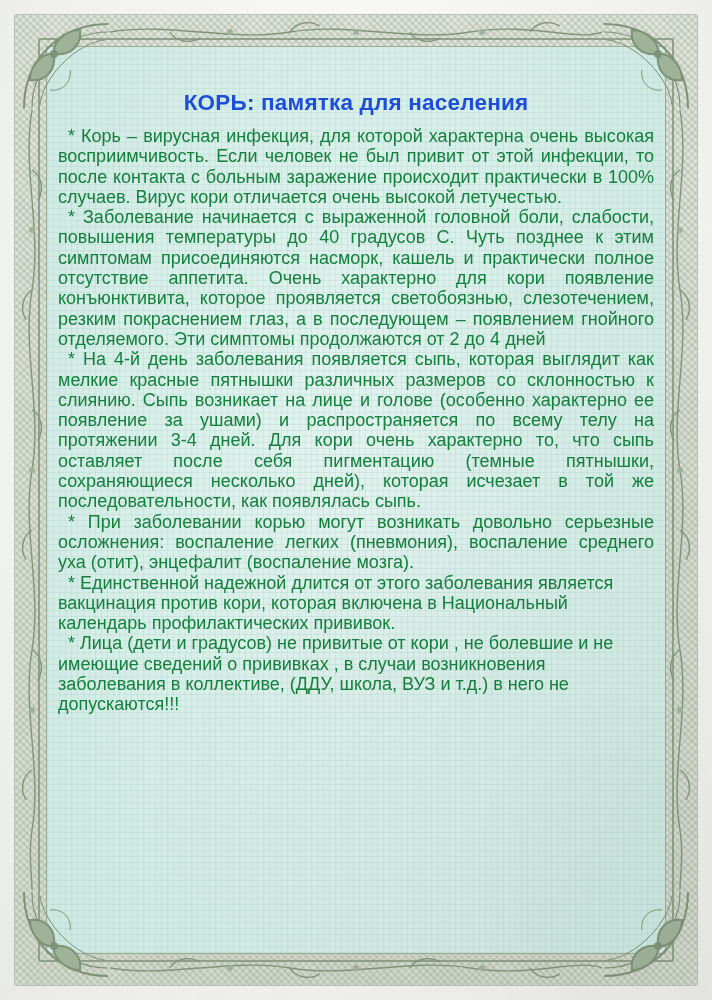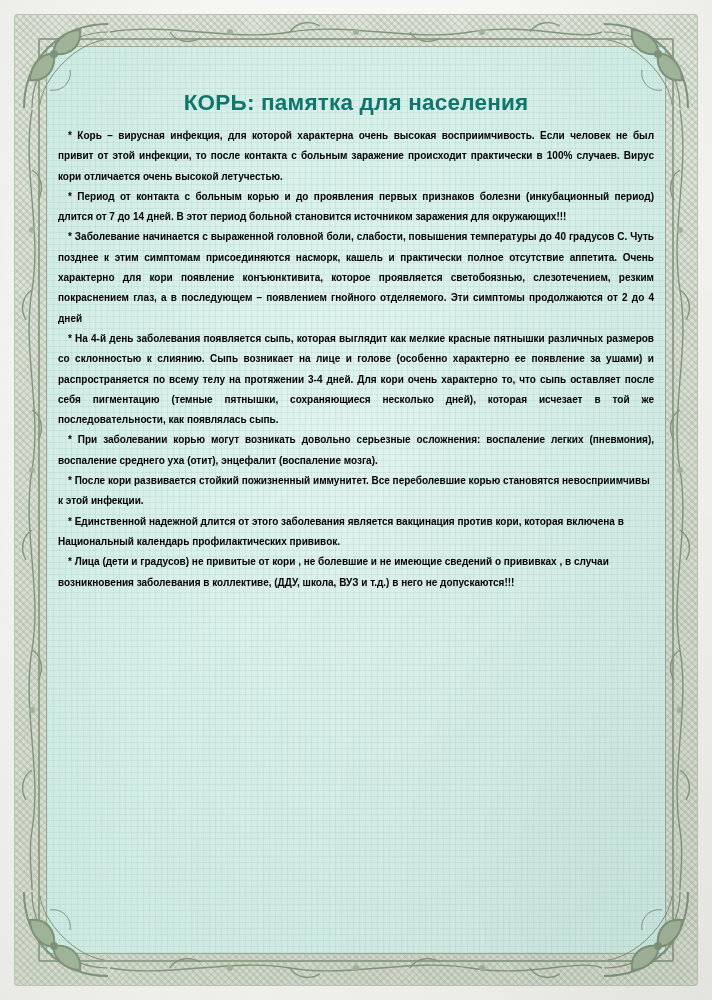--- a/index.html
+++ b/index.html
@@ -99,32 +99,32 @@
     left: 58px;
     top: 74px;
     width: 596px;
     height: 852px;
   }
 
   .doc-title {
     text-align: center;
     font-size: 22.5px;
     font-weight: bold;
-    color: #0f766e;
+    color: #1d4ed8;
     letter-spacing: 0.2px;
     margin: 16px 0 10px 0;
     font-family: "Liberation Sans", sans-serif;
   }
 
   .body-text p {
     margin: 0 0 0 0;
-    font-size: 10px;
+    font-size: 18px;
     line-height: 20.3px;
-    color: #000000;
-    font-weight: bold;
+    color: #15803d;
+    font-weight: normal;
     text-align: justify;
     text-justify: inter-word;
     font-family: "Liberation Sans", sans-serif;
     text-indent: 10px;
   }
   .body-text p.last-loose {
     text-align: left;
   }
 
   .scan-noise {
@@ -268,24 +268,22 @@
         <circle cx="246" cy="14" r="3"></circle>
         <circle cx="372" cy="14" r="3"></circle>
       </g>
     </svg>
   </div>
 
   <div class="content">
     <h1 class="doc-title">КОРЬ: памятка для населения</h1>
     <div class="body-text">
       <p>* Корь – вирусная инфекция, для которой характерна очень высокая восприимчивость. Если человек не был привит от этой инфекции, то после контакта с больным заражение происходит практически в 100% случаев. Вирус кори отличается очень высокой летучестью.</p>
-      <p>* Период от контакта с больным корью и до проявления первых признаков болезни (инкубационный период) длится от 7 до 14 дней. В этот период больной становится источником заражения для окружающих!!!</p>
       <p>* Заболевание начинается с выраженной головной боли, слабости, повышения температуры до 40 градусов С. Чуть позднее к этим симптомам присоединяются насморк, кашель и практически полное отсутствие аппетита. Очень характерно для кори появление конъюнктивита, которое проявляется светобоязнью, слезотечением, резким покраснением глаз, а в последующем – появлением гнойного отделяемого. Эти симптомы продолжаются от 2 до 4 дней</p>
       <p>* На 4-й день заболевания появляется сыпь, которая выглядит как мелкие красные пятнышки различных размеров со склонностью к слиянию. Сыпь возникает на лице и голове (особенно характерно ее появление за ушами) и распространяется по всему телу на протяжении 3-4 дней. Для кори очень характерно то, что сыпь оставляет после себя пигментацию (темные пятнышки, сохраняющиеся несколько дней), которая исчезает в той же последовательности, как появлялась сыпь.</p>
       <p>* При заболевании корью могут возникать довольно серьезные осложнения: воспаление легких (пневмония), воспаление среднего уха (отит), энцефалит (воспаление мозга).</p>
-      <p class="last-loose">* После кори развивается стойкий пожизненный иммунитет. Все переболевшие корью становятся невосприимчивы к этой инфекции.</p>
       <p class="last-loose">* Единственной надежной длится от этого заболевания является вакцинация против кори, которая включена в Национальный календарь профилактических прививок.</p>
       <p class="last-loose">* Лица (дети и градусов) не привитые от кори , не болевшие и не имеющие сведений о прививках , в случаи возникновения заболевания в коллективе, (ДДУ, школа, ВУЗ и т.д.) в него не допускаются!!!</p>
     </div>
   </div>
 
   <div class="scan-noise"></div>
 </div>
 
 </body></html>

